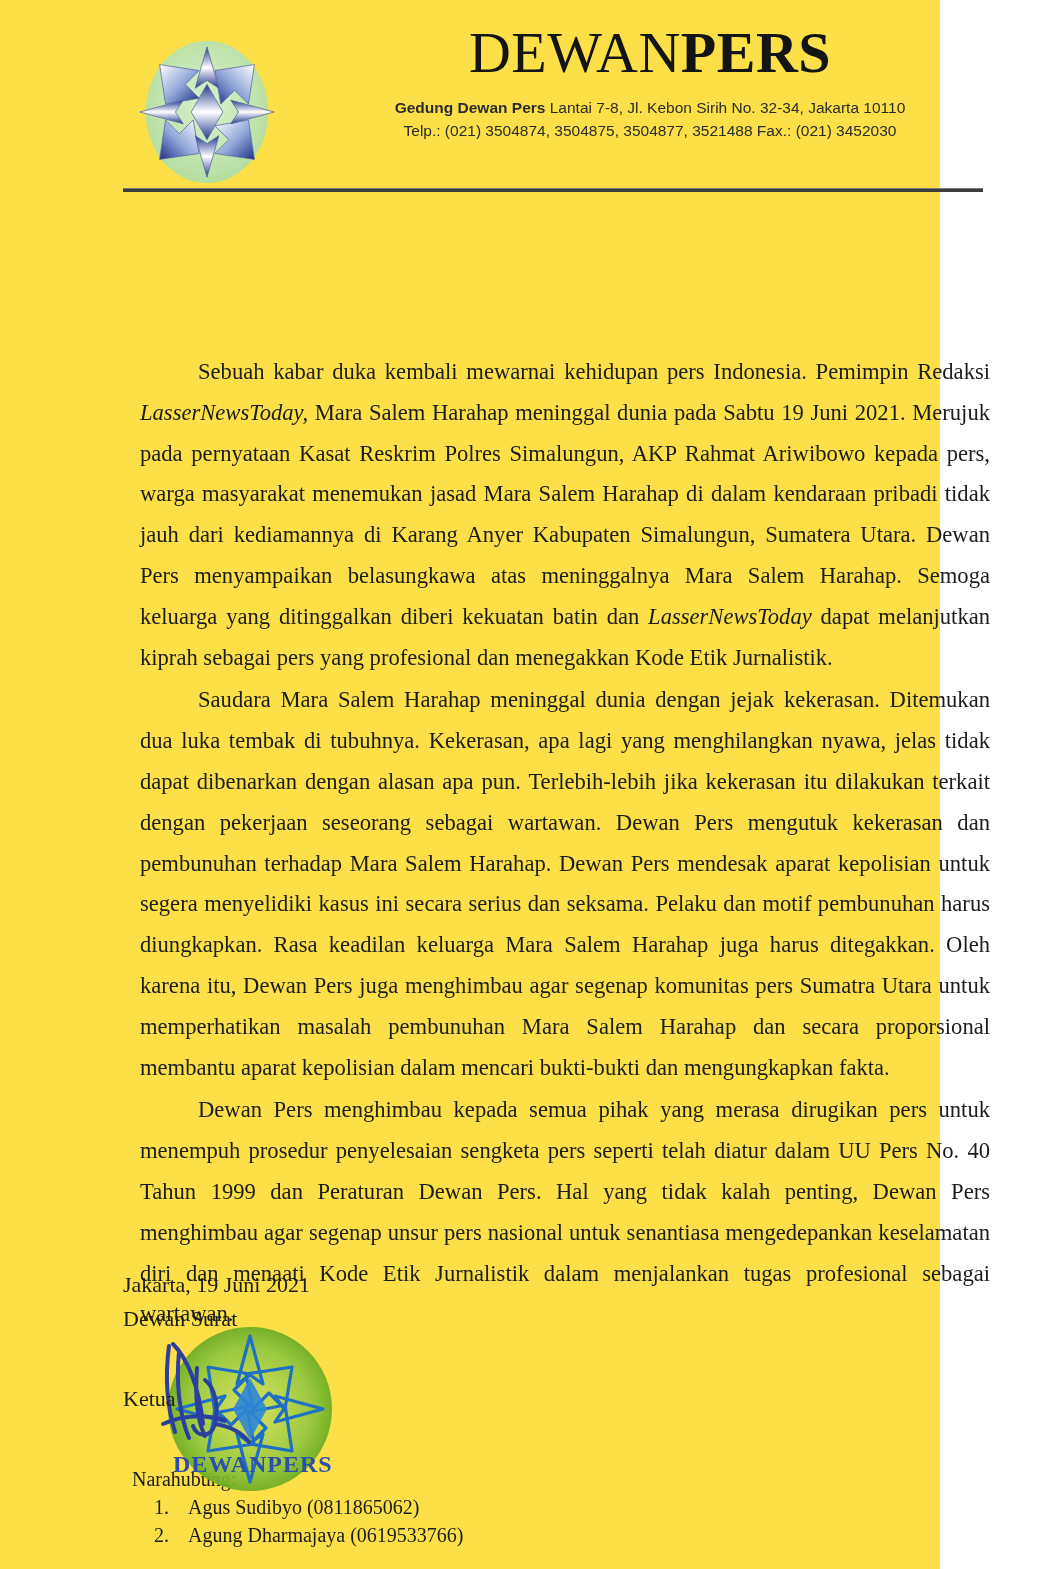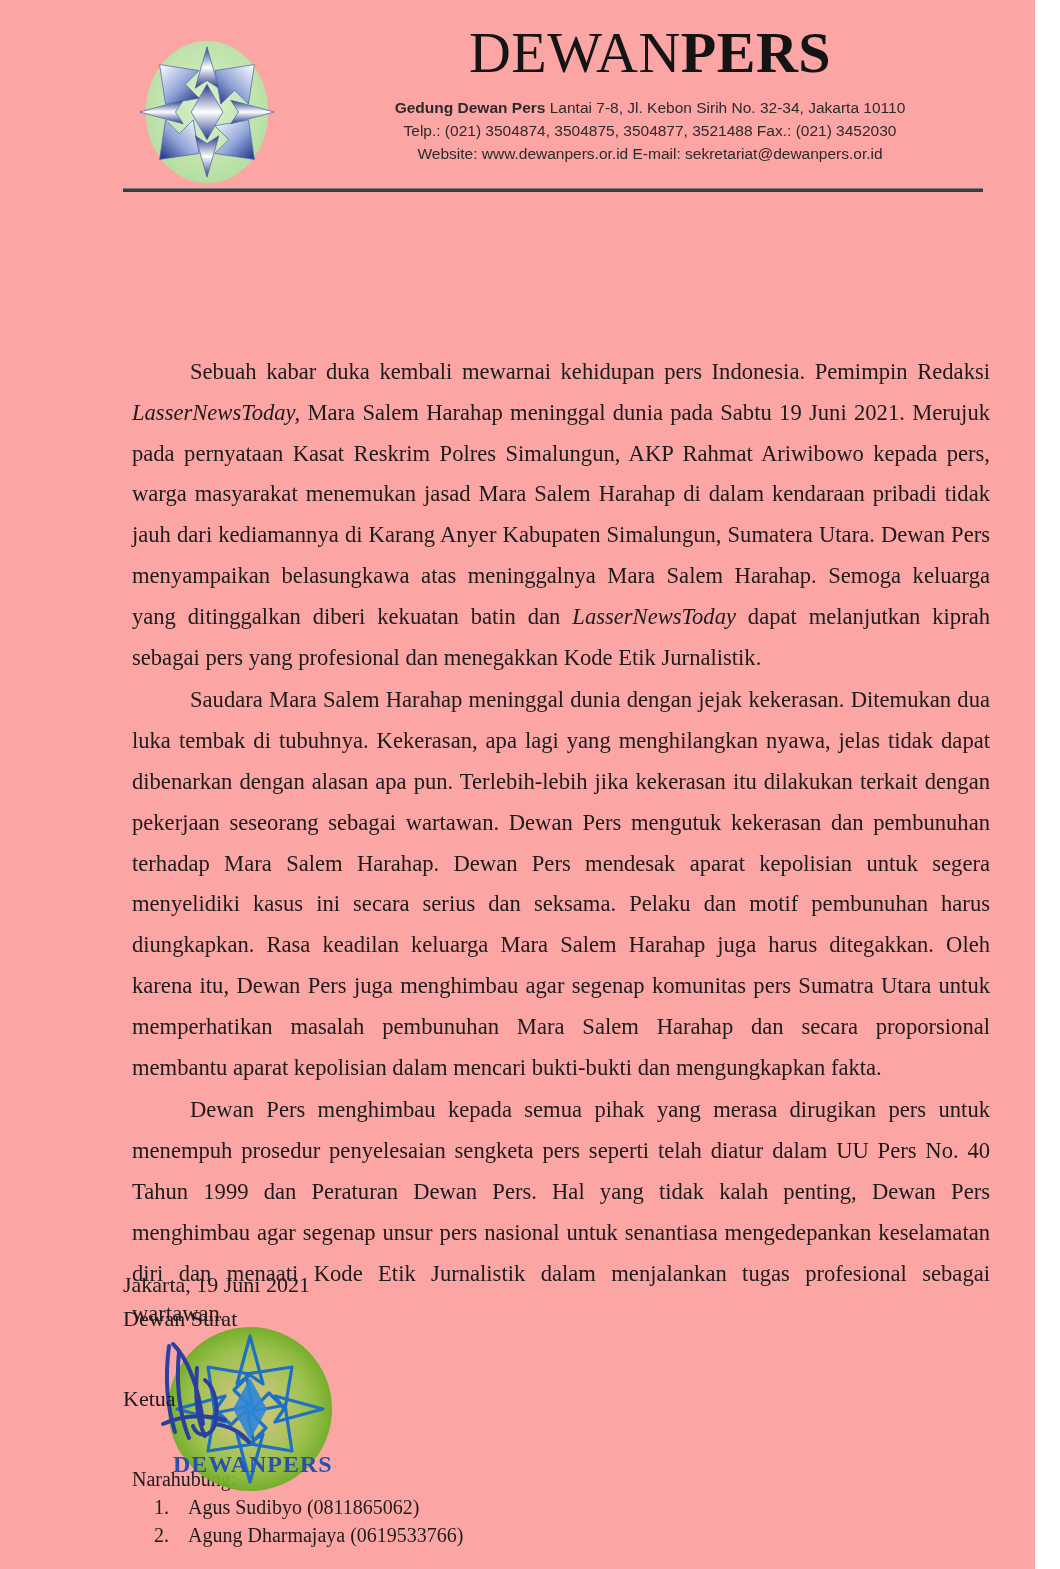--- a/index.html
+++ b/index.html
@@ -11,23 +11,23 @@
     width: 1060px;
     height: 1569px;
     font-family: "Liberation Serif", "DejaVu Serif", serif;
     color: #1a1a1a;
     overflow: hidden;
     position: relative;
   }
 
   .page {
     position: relative;
-    width: 1035px;
+    width: 940px;
     height: 1569px;
-    background: #fca5a5;
+    background: #fde047;
   }
 
   
   .letterhead {
     position: relative;
     height: 168px;
     padding-top: 18px;
   }
   .logo-wrap {
     position: absolute;
@@ -101,21 +101,21 @@
     left: 132px;
     top: 352px;
     width: 858px;
   }
   .para {
     text-align: justify;
     text-justify: inter-word;
     font-size: 22.6px;
     line-height: 40.8px;
     text-indent: 58px;
-    margin: 0 0 2px 0;
+    margin: 0 0 2px 8px;
     color: #1c1c1c;
     font-family: "Liberation Serif", "DejaVu Serif", serif;
   }
   .para i { font-style: italic; }
 
   
   .signature {
     position: absolute;
     left: 123px;
     top: 1268px;
@@ -230,21 +230,20 @@
         </g>
       </svg>
     </div>
 
     <div class="masthead">
       <div class="masthead-title"><span class="dewan">DEWAN</span><span class="pers">PERS</span></div>
 
       <div class="contact-lines">
         <div><b>Gedung Dewan Pers</b><span> Lantai 7-8, Jl. Kebon Sirih No. 32-34, Jakarta 10110</span></div>
         <div>Telp.: (021) 3504874, 3504875, 3504877, 3521488  Fax.: (021) 3452030</div>
-        <div>Website: www.dewanpers.or.id  E-mail: sekretariat@dewanpers.or.id</div>
       </div>
     </div>
   </div>
 
   <div class="rule"></div>
 
 
   <div class="body-text">
 
     <p class="para"><span>Sebuah kabar duka kembali mewarnai kehidupan pers Indonesia. Pemimpin Redaksi </span><i>LasserNewsToday,</i><span> Mara Salem Harahap meninggal dunia pada Sabtu 19 Juni 2021. Merujuk pada pernyataan Kasat Reskrim Polres Simalungun, AKP Rahmat Ariwibowo kepada pers, warga masyarakat menemukan jasad Mara Salem Harahap di dalam kendaraan pribadi tidak jauh dari kediamannya di Karang Anyer Kabupaten Simalungun, Sumatera Utara. Dewan Pers menyampaikan belasungkawa atas meninggalnya Mara Salem Harahap. Semoga keluarga yang ditinggalkan diberi kekuatan batin dan </span><i>LasserNewsToday</i><span> dapat melanjutkan kiprah sebagai pers yang profesional dan menegakkan Kode Etik Jurnalistik.</span></p>

